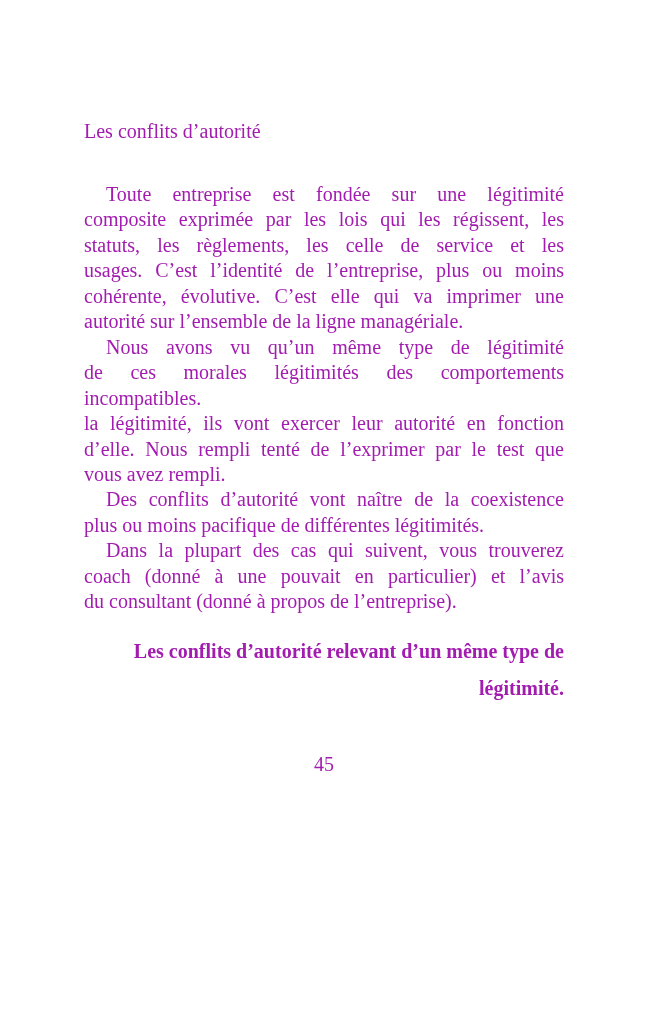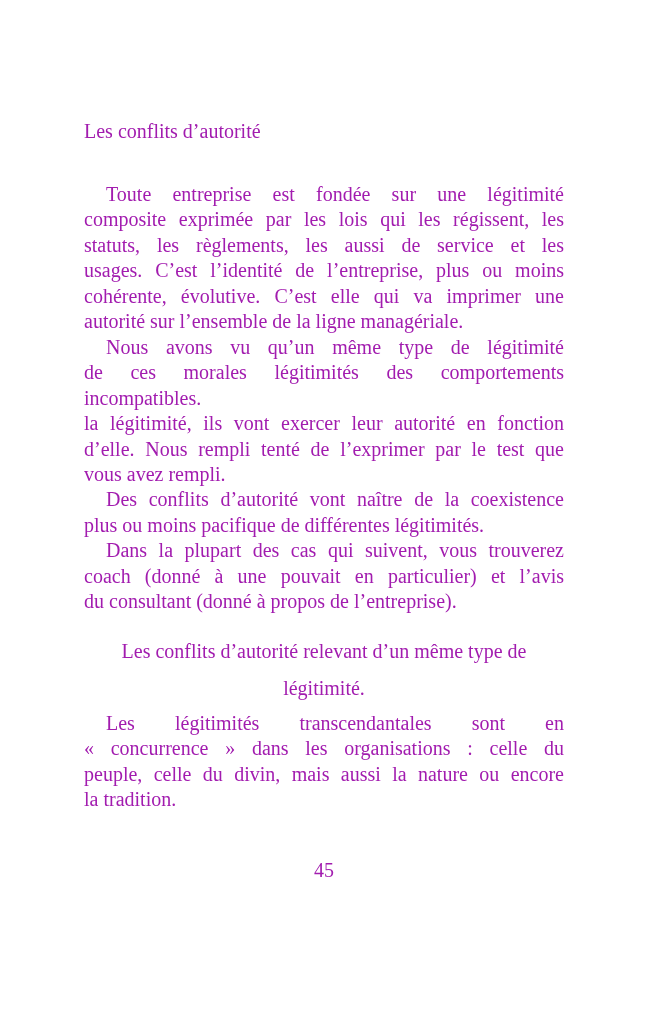--- a/index.html
+++ b/index.html
@@ -38,23 +38,24 @@
     text-align-last: left;
   }
   .para .tline.first {
     text-indent: 22px;
   }
   .heading2 {
     margin-top: 18px;
   }
   .heading2 .tline {
     line-height: 37px;
-    text-align: center;
+    text-align: right;
     text-align-last: auto;
     white-space: nowrap;
+    font-weight: bold;
   }
   .para-after {
     margin-top: 4px;
   }
   .page-number {
     margin-top: 44px;
     line-height: 26px;
     text-align: center;
   }
 </style>
@@ -62,21 +63,21 @@
 <body>
 
 <div class="page">
 
   <div class="title">Les conflits d’autorité</div>
 
   <div>
     <div class="para">
         <div class="tline first">Toute entreprise est fondée sur une légitimité</div>
         <div class="tline">composite exprimée par les lois qui les régissent, les</div>
-        <div class="tline">statuts, les règlements, les aussi de service et les</div>
+        <div class="tline">statuts, les règlements, les celle de service et les</div>
         <div class="tline">usages. C’est l’identité de l’entreprise, plus ou moins</div>
         <div class="tline">cohérente, évolutive. C’est elle qui va imprimer une</div>
         <div class="tline last">autorité sur l’ensemble de la ligne managériale.</div>
       </div>
     <div class="para">
         <div class="tline first">Nous avons vu qu’un même type de légitimité</div>
         <div class="tline">de ces morales légitimités des comportements</div>
         <div class="tline last">incompatibles.</div>
       </div>
     <div class="para">
@@ -93,24 +94,16 @@
         <div class="tline">coach (donné à une pouvait en particulier) et l’avis</div>
         <div class="tline last">du consultant (donné à propos de l’entreprise).</div>
       </div>
   </div>
 
   <div class="heading2">
       <div class="tline first">Les conflits d’autorité relevant d’un même type de</div>
       <div class="tline last">légitimité.</div>
     </div>
 
-  <div>
-    <div class="para para-after">
-        <div class="tline first">Les légitimités transcendantales sont en</div>
-        <div class="tline">« concurrence » dans les organisations : celle du</div>
-        <div class="tline">peuple, celle du divin, mais aussi la nature ou encore</div>
-        <div class="tline last">la tradition.</div>
-      </div>
-  </div>
 
   <div class="page-number">45</div>
 
 </div>
 
 </body></html>

